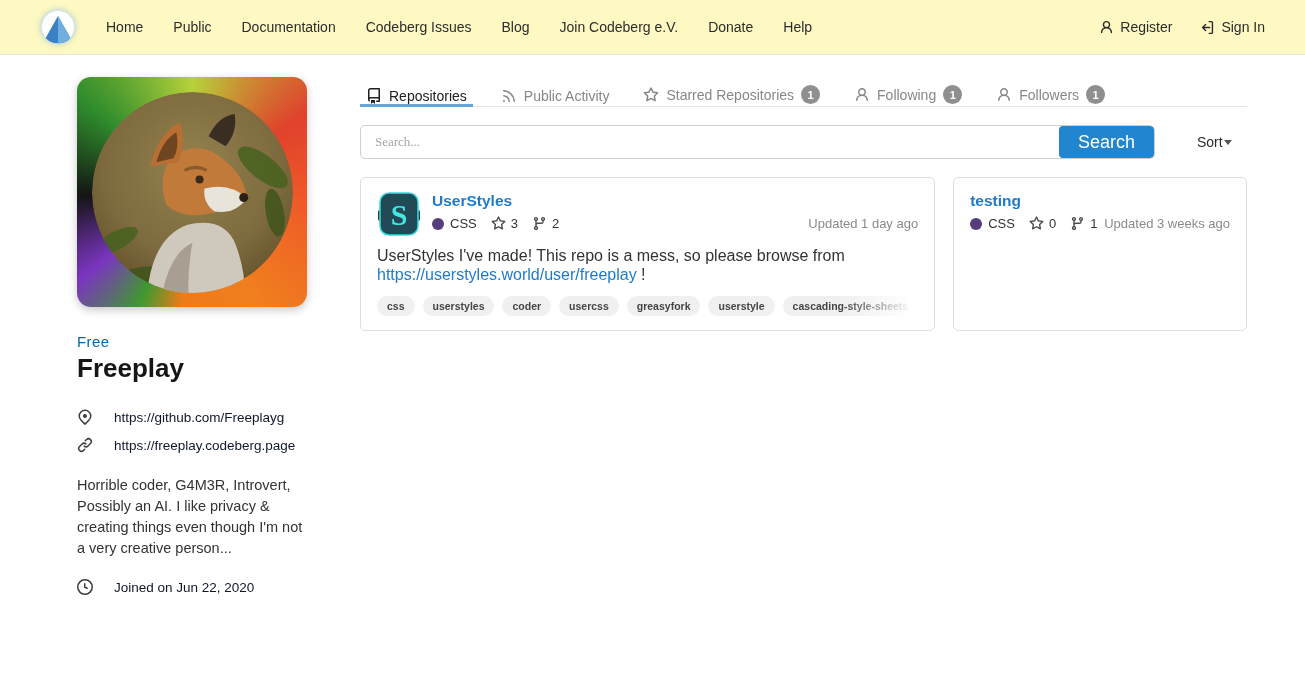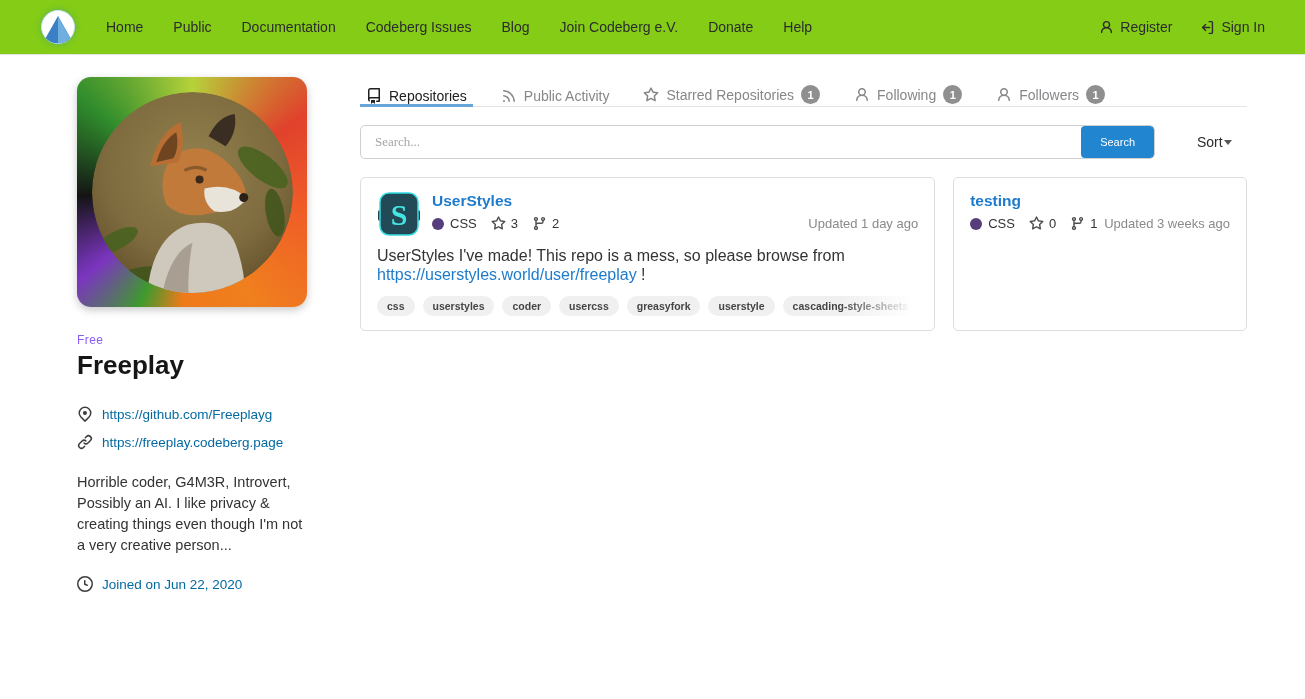--- a/index.html
+++ b/index.html
@@ -7,21 +7,21 @@
   body {
     width: 1305px; height: 699px; overflow: hidden;
     font-family: "Liberation Sans", "DejaVu Sans", sans-serif;
     color: #2b2b2b; font-size: 14px;
   }
   svg { display: block; }
 
   
   .navbar {
     height: 55px; display: flex; align-items: center;
-    padding: 0 40px; border-bottom: 1px solid #e3e3e3; background: #84cc16;
+    padding: 0 40px; border-bottom: 1px solid #e3e3e3; background: #fef9c3;
   }
   .brand { margin-right: 30px; cursor: pointer; }
   .brand svg { filter: drop-shadow(0 0 3px rgba(33,133,208,.40)); }
   .nav-links { display: flex; align-items: center; gap: 30px; }
   .nav-link { color: #2c2c2c; font-size: 14px; cursor: pointer; white-space: nowrap; }
   .nav-right { margin-left: auto; display: flex; align-items: center; gap: 28px; }
   .nav-auth { display: flex; align-items: center; gap: 6px; color: #2c2c2c; cursor: pointer; }
   .nav-auth svg { width: 15px; height: 15px; fill: #2c2c2c; }
 
   
@@ -33,24 +33,24 @@
   .avatar-frame {
     width: 230px; height: 230px; border-radius: 14px;
     background: conic-gradient(from 0deg,
       #b6d23a 0deg, #e0422c 55deg, #ef5a28 95deg, #f07f1e 150deg,
       #ef7a1a 185deg, #3f9a2e 205deg, #7b35c0 232deg, #141414 268deg,
       #2f8c2c 310deg, #b6d23a 360deg);
     display: flex; align-items: center; justify-content: center;
     box-shadow: 0 3px 8px rgba(0,0,0,.22);
   }
   .avatar-photo { width: 201px; height: 201px; border-radius: 50%; overflow: hidden; }
-  .display-name { margin-top: 26px; font-size: 12px; letter-spacing: .4px; color: #8b5cf6; }
+  .display-name { margin-top: 26px; font-size: 15px; letter-spacing: .4px; color: #0369a1; }
   .username { margin-top: 3px; font-size: 26px; font-weight: bold; color: #161616; }
   .profile-rows { margin-top: 25px; display: flex; flex-direction: column; gap: 12px; }
-  .profile-row { display: flex; align-items: center; gap: 9px; font-size: 13.5px; color: #0369a1; }
+  .profile-row { display: flex; align-items: center; gap: 21px; font-size: 13.5px; color: #0f172a; }
   .profile-row svg { width: 16px; height: 16px; fill: #3d3d3d; flex: 0 0 16px; }
   .bio { margin-top: 22px; font-size: 14.5px; line-height: 21px; color: #333; }
   .joined-row { margin-top: 20px; }
 
   
   .tabs { display: flex; align-items: flex-end; gap: 22px; border-bottom: 1px solid #e4e4e4; }
   .tab {
     display: flex; align-items: center; gap: 7px; padding: 8px 6px 0 6px;
     font-size: 14px; color: #87878b; cursor: pointer; white-space: nowrap;
     border-bottom: 3px solid transparent; margin-bottom: -1px;
@@ -70,21 +70,21 @@
     flex: 0 0 795px; height: 34px; border: 1px solid #cfcfcf; border-radius: 5px;
     display: flex; align-items: stretch; overflow: hidden; background: #fff;
   }
   .search-input {
     flex: 1; border: none; outline: none; padding: 0 14px;
     font-size: 13px; color: #333; font-family: Liberation Serif, serif; background: transparent;
   }
   .search-input::placeholder { color: #a6a6a6; }
   .search-btn {
     background: #2185d0; color: #fff; border: none; border-radius: 4px;
-    padding: 0 19px; font-size: 11px; cursor: pointer; font-family: inherit;
+    padding: 0 19px; font-size: 18px; cursor: pointer; font-family: inherit;
   }
   .sort-dd { margin-left: 42px; display: flex; align-items: center; gap: 1px; cursor: pointer; color: #2b2b2b; }
   .sort-caret { width: 0; height: 0; border-left: 4px solid transparent; border-right: 4px solid transparent; border-top: 5px solid #555; }
 
   
   .repo-grid { margin-top: 18px; display: grid; grid-template-columns: 1fr 1fr; gap: 18px; }
   .repo-card {
     border: 1px solid #dedede; border-radius: 5px; background: #fff;
     padding: 14px 16px; min-height: 138px; display: flex; flex-direction: column;
   }

